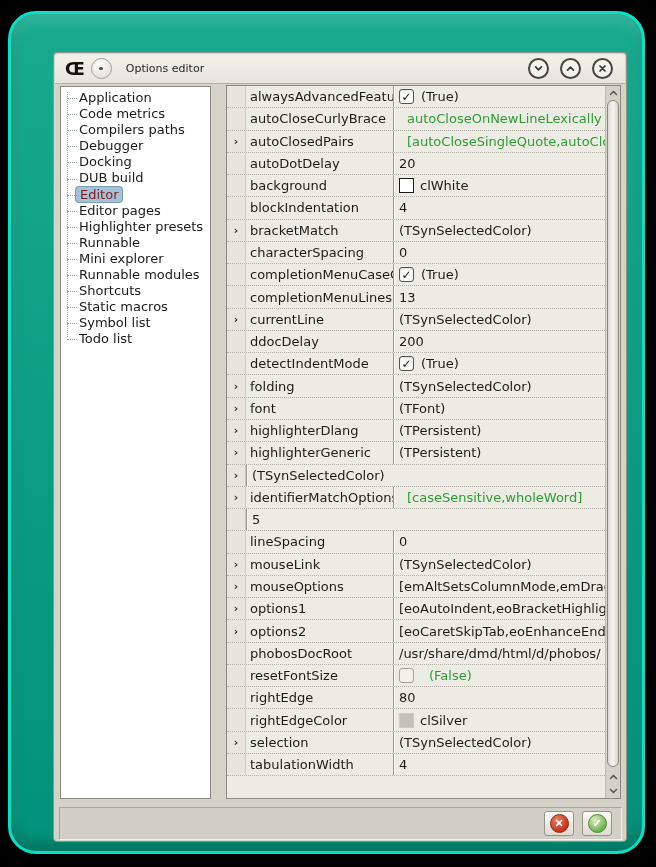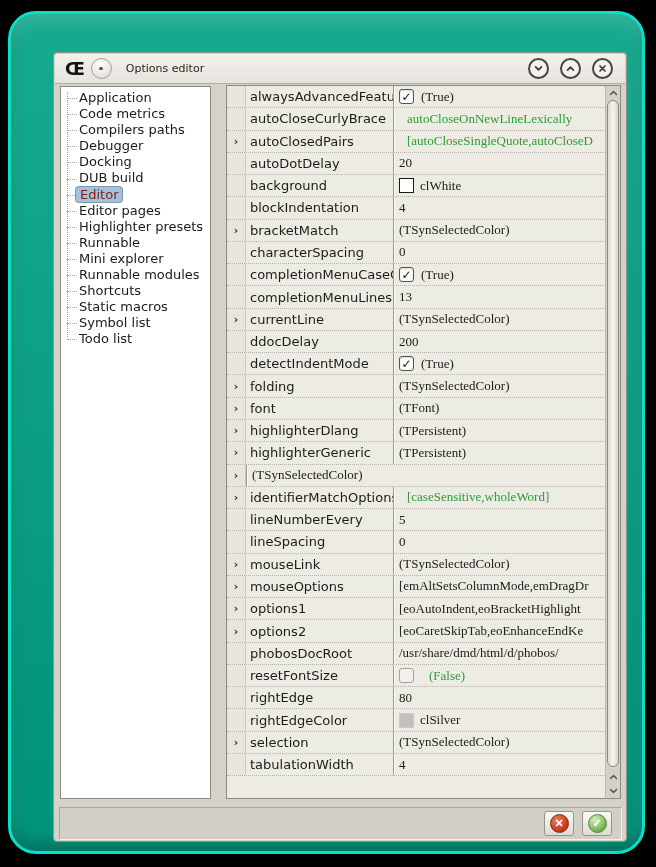--- a/index.html
+++ b/index.html
@@ -38,21 +38,21 @@
   
   .grid{position:absolute;left:172px;top:32px;width:395px;height:714px;background:#ecebe4;
         border:1px solid #8d8b81;display:flex;}
   .rows{flex:1;overflow:hidden;}
   .prow{display:flex;height:22.28px;border-bottom:1px dotted #b3b1a9;align-items:stretch;}
   .cell{display:flex;align-items:center;overflow:hidden;white-space:nowrap;}
   .gutter{width:19px;justify-content:center;background:#e7e5de;border-right:1px solid #cbc9c1;
           font-size:11px;font-weight:bold;color:#2f2f29;}
   .pname{width:147px;padding-left:4px;color:#1c1c18;}
   .pvalue{flex:1;padding-left:5px;border-left:1px solid #9a988f;box-shadow:inset 1px 0 0 #fbfaf5;}
-  .vtext{color:#1c1c18;font-family:Liberation Serif, serif;}
+  .vtext{color:#1c1c18;}
   .vtext.green{color:var(--green,#2f9c33);margin-left:8px;}
   .checkbox{width:15px;height:15px;border-radius:3px;margin-right:7px;flex:none;
             display:flex;align-items:center;justify-content:center;font-size:12px;font-weight:bold;color:#101010;}
   .checkbox.checked{background:#fdfdfb;border:1px solid #55554e;box-shadow:inset 0 1px 2px rgba(0,0,0,.15);}
   .checkbox.unchecked{background:#f1f0ea;border:1px solid #a5a39a;}
   .swatch{width:15px;height:15px;margin-right:6px;flex:none;border:1px solid #888;}
   
   .vscroll{width:15px;background:#d3d1c8;border-left:1px solid #bebcb4;display:flex;flex-direction:column;}
   .sbtn{height:14px;flex:none;display:flex;align-items:center;justify-content:center;cursor:default;}
   .strack{flex:1;position:relative;}
@@ -255,21 +255,20 @@
             </div>
             <div class="prow">
               <div class="cell gutter">›</div>
               <div class="cell pname">identifierMatchOptions</div>
               <div class="cell pvalue">
                 <span class="vtext green">[caseSensitive,wholeWord]</span>
               </div>
             </div>
             <div class="prow">
               <div class="cell gutter"></div>
-              <div class="cell pname">lineNumberEvery</div>
               <div class="cell pvalue">
                 <span class="vtext">5</span>
               </div>
             </div>
             <div class="prow">
               <div class="cell gutter"></div>
               <div class="cell pname">lineSpacing</div>
               <div class="cell pvalue">
                 <span class="vtext">0</span>
               </div>

